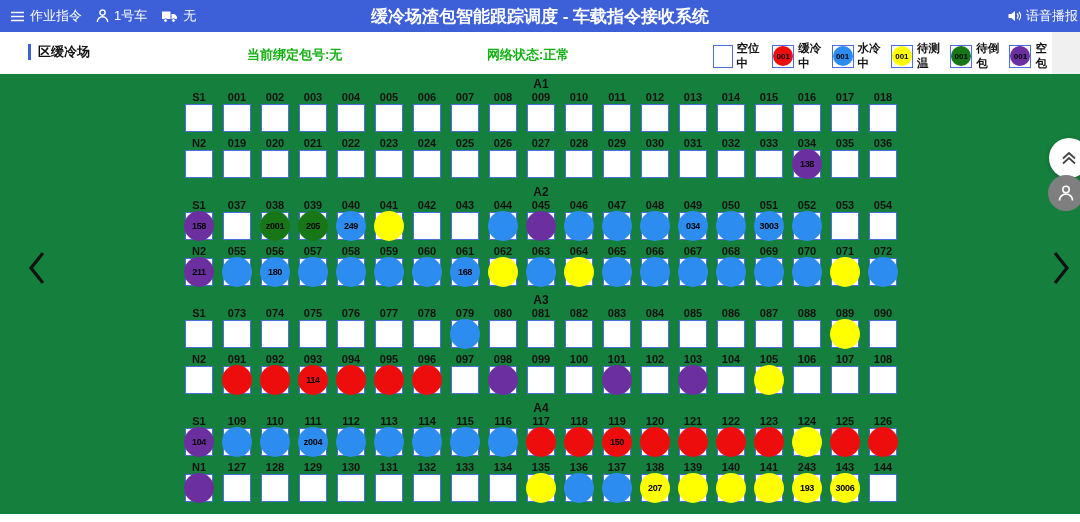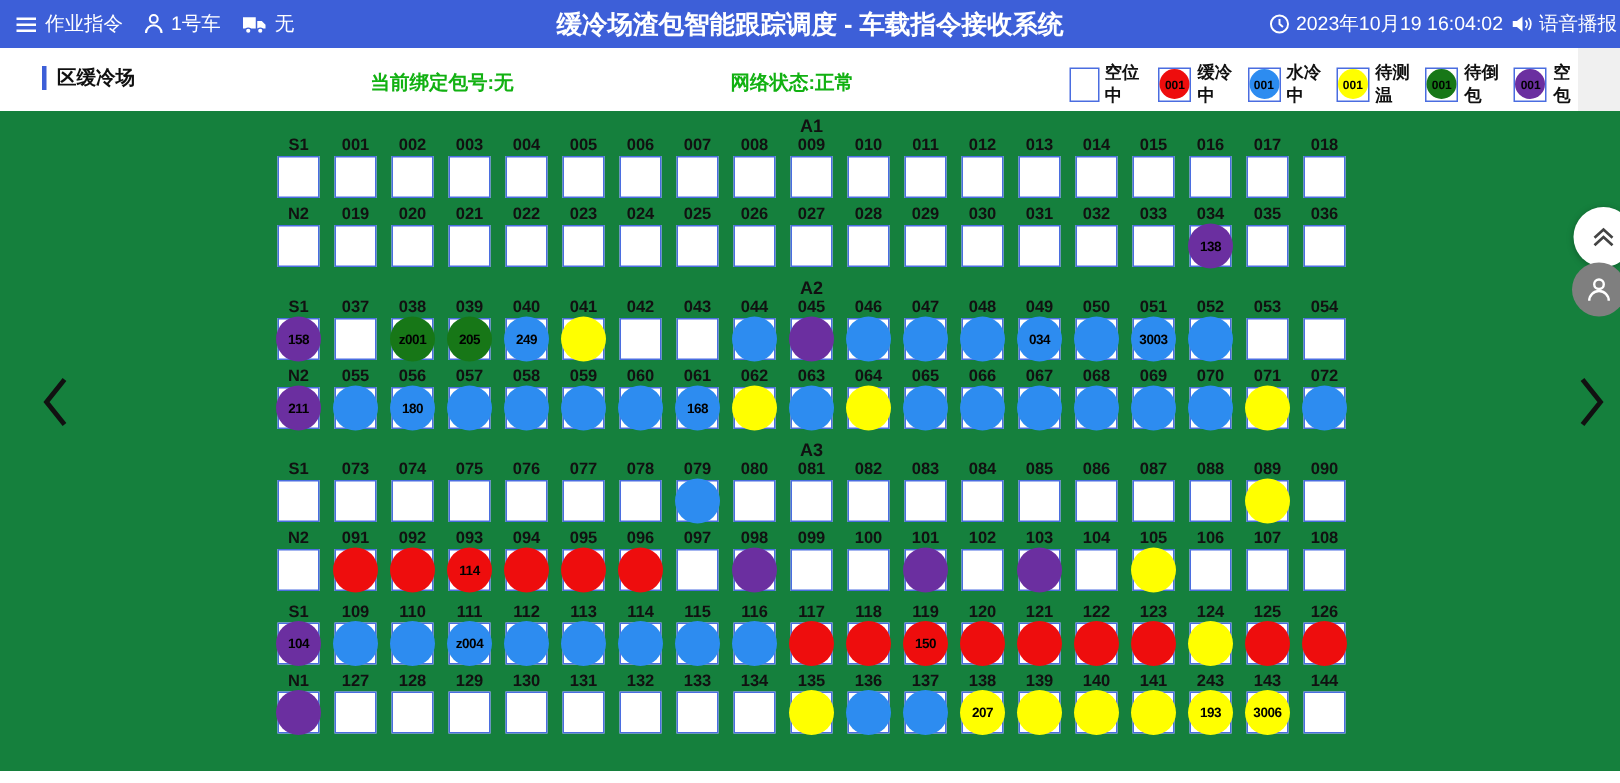--- a/index.html
+++ b/index.html
@@ -77,27 +77,20 @@
           <path d="M10.5 4h3l2.5 2.5V9h-5.5z" fill="#fff"></path>
           <circle cx="4.5" cy="10.5" r="1.8" fill="#fff" stroke="#3d5fd8" stroke-width="0.8"></circle>
           <circle cx="12.5" cy="10.5" r="1.8" fill="#fff" stroke="#3d5fd8" stroke-width="0.8"></circle>
         </svg>
       <span>无</span>
     </span>
   </div>
   <div class="tb-title">缓冷场渣包智能跟踪调度 - 车载指令接收系统</div>
   <div class="tb-right">
     <span class="seg">
-      <svg class="ic" width="14" height="14" viewBox="0 0 14 14">
-          <circle cx="7" cy="7" r="5.7" fill="none" stroke="#fff" stroke-width="1.3"></circle>
-          <path d="M7 3.6V7l2.3 2" fill="none" stroke="#fff" stroke-width="1.3"></path>
-        </svg>
-      <span>2023年10月19 16:04:02</span>
-    </span>
-    <span class="seg">
       <svg class="ic" width="15" height="14" viewBox="0 0 15 14">
           <path d="M1.5 5v4h2.8L8 12V2L4.3 5z" fill="#fff"></path>
           <path d="M10 4.5a3.6 3.6 0 0 1 0 5M12 3a6 6 0 0 1 0 8" fill="none" stroke="#fff" stroke-width="1.2"></path>
         </svg>
       <span>语音播报</span>
     </span>
   </div>
 </header>
 
 <div class="info-bar">
@@ -710,20 +703,21 @@
             <div class="slot-number">107</div>
             <div class="cell-box"></div>
           </div>
           <div class="cellwrap">
             <div class="slot-number">108</div>
             <div class="cell-box"></div>
           </div>
         </div>
       </div>
       <div class="section">
+        <div class="section-title">A4</div>
         <div class="row">
           <div class="cellwrap">
             <div class="slot-number">S1</div>
             <div class="cell-box">
               <div class="bag-circle" style="background: rgb(107, 47, 160);">104</div>
             </div>
           </div>
           <div class="cellwrap">
             <div class="slot-number">109</div>
             <div class="cell-box">

